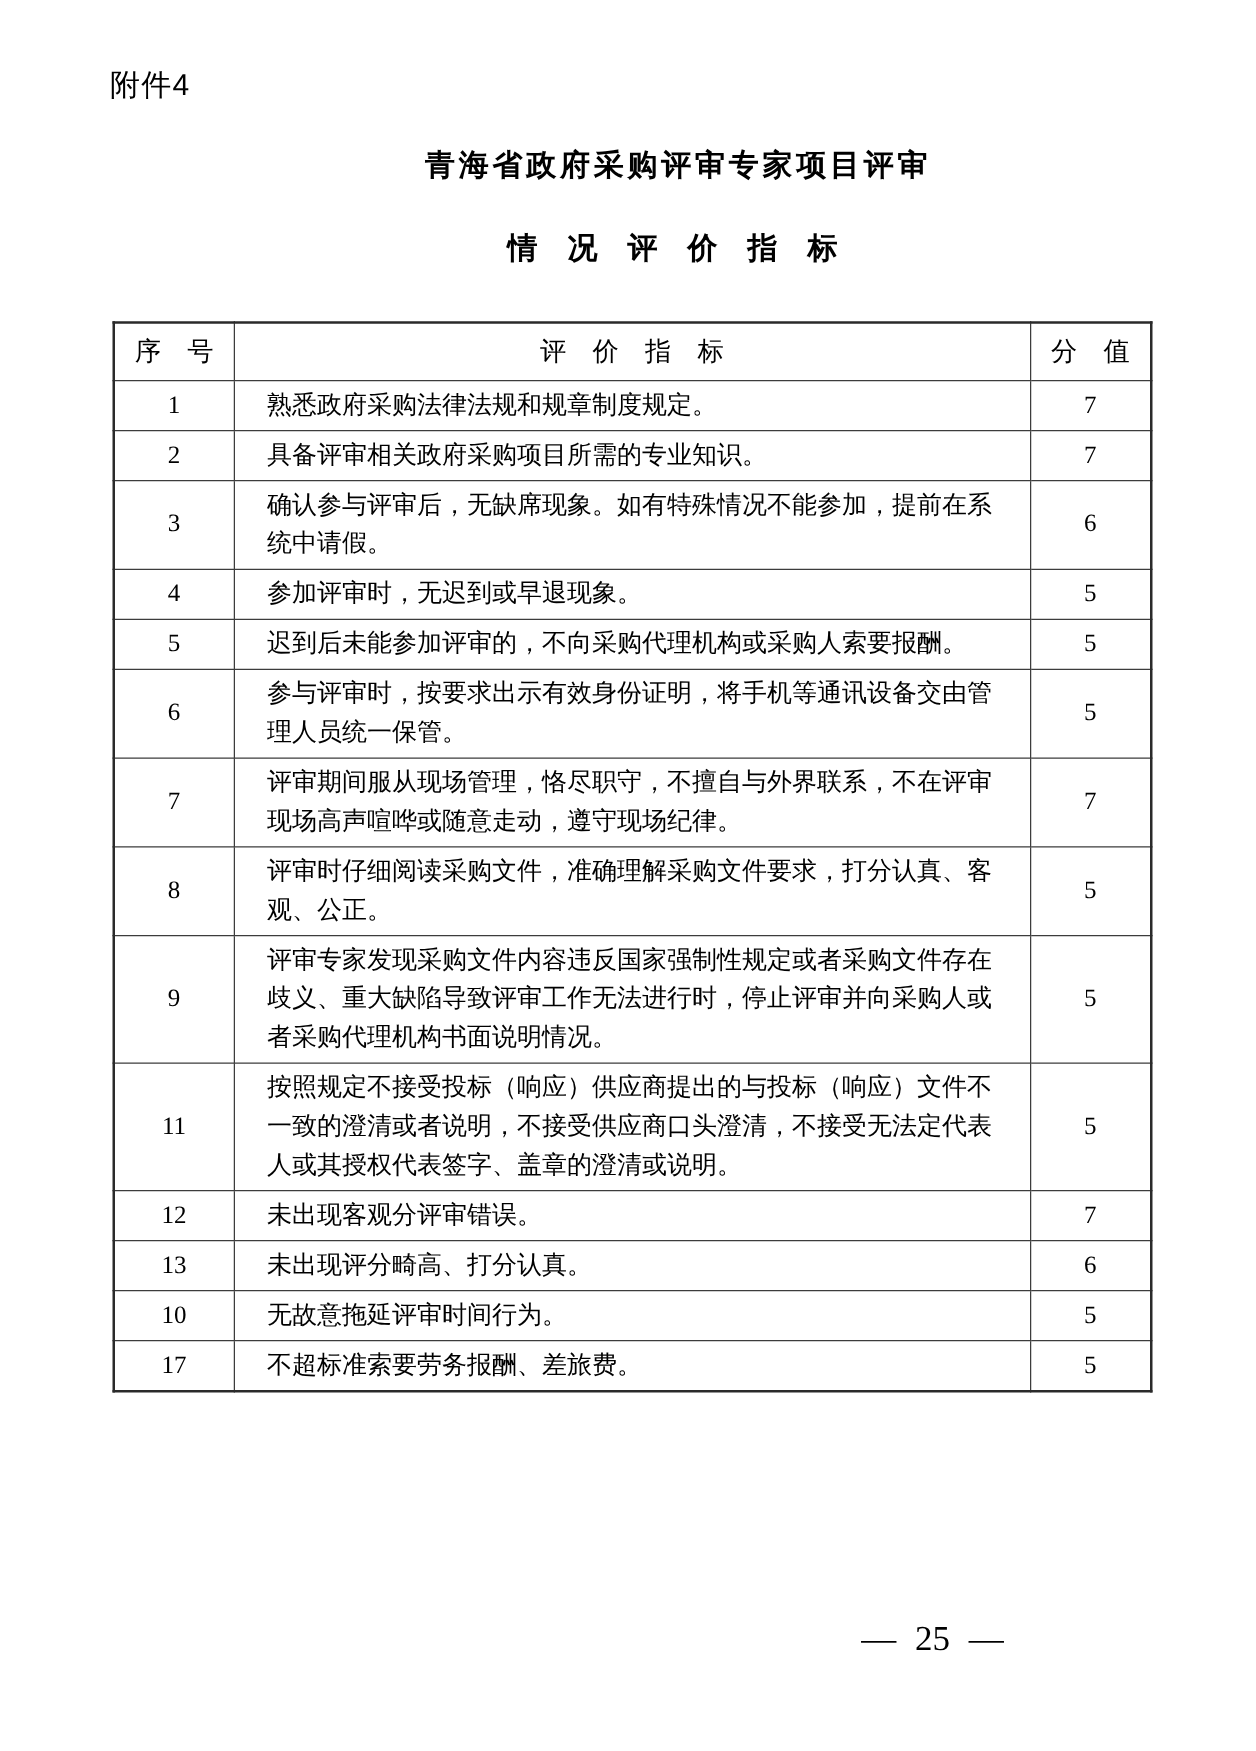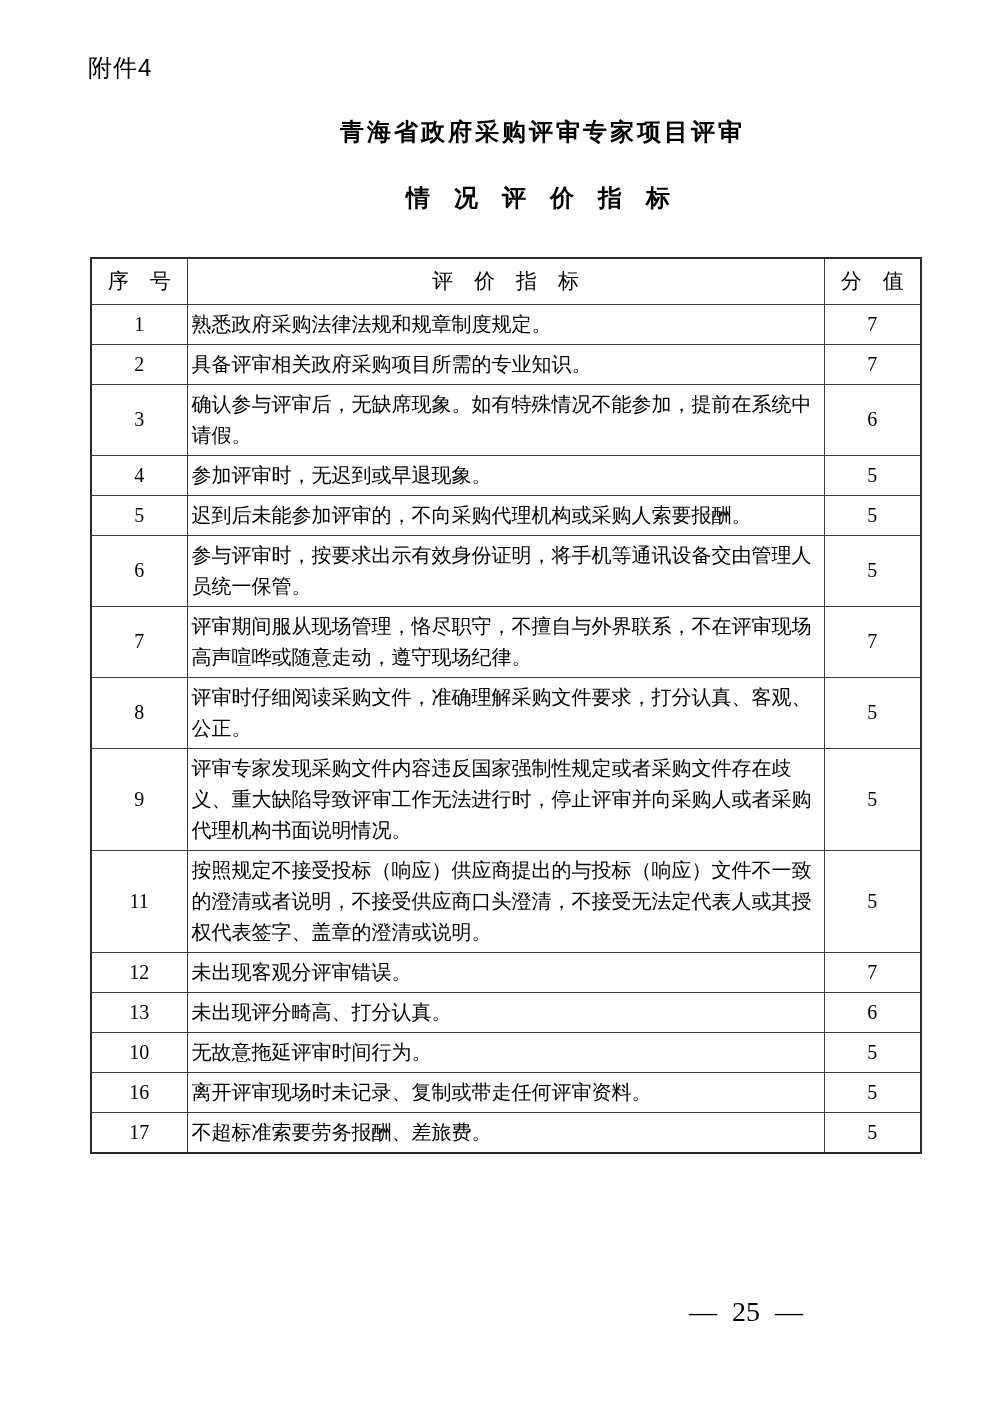--- a/index.html
+++ b/index.html
@@ -78,21 +78,21 @@
     font-size: 20px;
     line-height: 31px;
     height: 38px;
   }
   td.cell-no, td.cell-score {
     text-align: center;
     font-family: "Liberation Serif", serif;
   }
   td.cell-ind {
     text-align: left;
-    padding: 4px 4px;
+    padding: 4px 26px;
     font-family: "Liberation Serif", serif;
   }
   .page-number {
     position: absolute;
     top: 1296px;
     right: 112px;
     font-size: 28px;
     font-family: "Liberation Serif", serif;
     word-spacing: 8px;
   }
@@ -181,25 +181,20 @@
           <td class="cell-no">13</td>
           <td class="cell-ind">未出现评分畸高、打分认真。</td>
           <td class="cell-score">6</td>
         </tr>
         <tr>
           <td class="cell-no">10</td>
           <td class="cell-ind">无故意拖延评审时间行为。</td>
           <td class="cell-score">5</td>
         </tr>
         <tr>
-          <td class="cell-no">16</td>
-          <td class="cell-ind">离开评审现场时未记录、复制或带走任何评审资料。</td>
-          <td class="cell-score">5</td>
-        </tr>
-        <tr>
           <td class="cell-no">17</td>
           <td class="cell-ind">不超标准索要劳务报酬、差旅费。</td>
           <td class="cell-score">5</td>
         </tr>
       </tbody>
   </table>
 
   <div class="page-number">— 25 —</div>
 
 </div>

